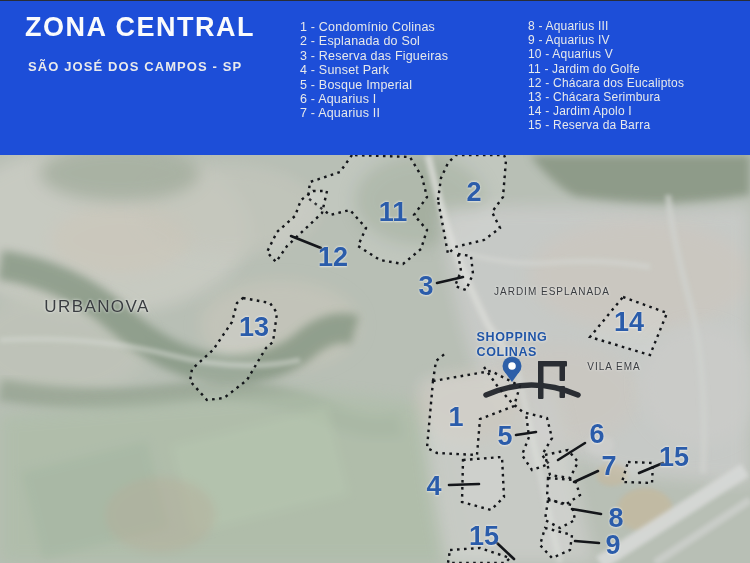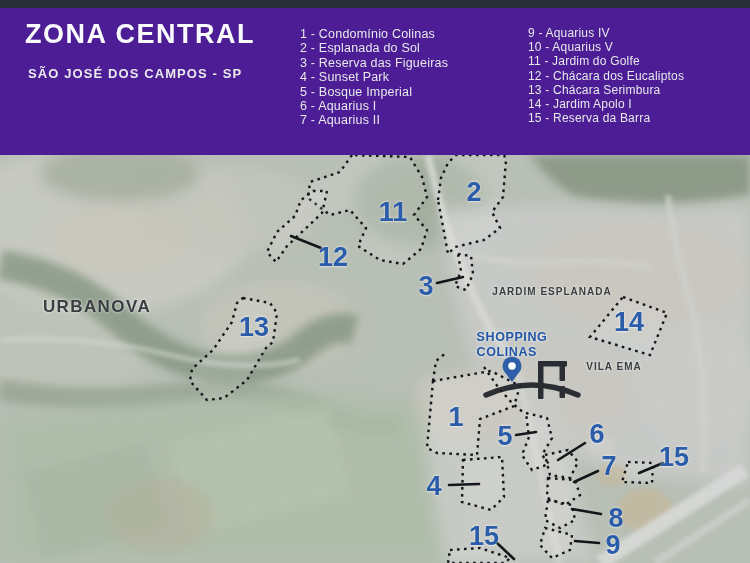--- a/index.html
+++ b/index.html
@@ -1,30 +1,30 @@
 <!DOCTYPE html>
 <html><head>
 <meta charset="utf-8">
 <style>
   html,body{margin:0;padding:0;background:#16181d}
   .stage{position:relative;width:750px;height:563px;overflow:hidden;background:#282d37;
          font-family:"Liberation Sans",sans-serif}
   
-  .header{position:absolute;top:8px;left:0;width:750px;height:155px;background:#4c1d95}
+  .header{position:absolute;top:1px;left:0;width:750px;height:155px;background:#1d4ed8}
   .title-block{position:absolute;left:25px;top:12px}
   .title{margin:0;font-size:27px;font-weight:bold;letter-spacing:1.5px;color:#fafbfc;line-height:1.1}
   .subtitle{margin-top:16px;padding-left:3px;font-size:13px;font-weight:bold;letter-spacing:1.1px;color:#e9eaec}
   .legend{position:absolute;margin:0;padding:0;list-style:none;color:#e7e9eb}
   .legend li{white-space:nowrap;letter-spacing:.2px}
   .legend.col1{left:300px;top:19px;font-size:12.5px;line-height:14.4px}
   .legend.col2{left:528px;top:18px;font-size:12px;line-height:14.2px}
   
   .map{position:absolute;top:155px;left:0;width:750px;height:408px;overflow:hidden}
   .map svg{position:absolute;top:0;left:0}
-  .area-label{position:absolute;transform:translate(-50%,-50%);font-size:10px;font-weight:bold;
+  .area-label{position:absolute;transform:translate(-50%,-50%);font-size:10px;font-weight:normal;
               letter-spacing:1px;color:#3a3d41;text-shadow:0 0 3px rgba(255,255,255,.8);white-space:nowrap}
   .area-label.big{font-size:17px;letter-spacing:1.4px}
   .shopping{position:absolute;left:512px;top:190px;transform:translate(-50%,-50%);text-align:left;
             color:#2155a6;font-weight:bold;font-size:12.5px;line-height:15px;letter-spacing:.6px;
             text-shadow:0 0 3px rgba(255,255,255,.85);white-space:nowrap}
   .marker{position:absolute;transform:translate(-50%,-50%);color:#2b5caa;font-size:27px;font-weight:bold;
           line-height:1;text-shadow:0 1px 2px rgba(255,255,255,.55),0 -1px 2px rgba(255,255,255,.45);
           white-space:nowrap}
 </style>
 </head>
@@ -40,20 +40,21 @@
     <ul class="legend col1">
       <li>1 - Condomínio Colinas</li>
       <li>2 - Esplanada do Sol</li>
       <li>3 - Reserva das Figueiras</li>
       <li>4 - Sunset Park</li>
       <li>5 - Bosque Imperial</li>
       <li>6 - Aquarius I</li>
       <li>7 - Aquarius II</li>
     </ul>
     <ul class="legend col2">
+      <li>8 - Aquarius III</li>
       <li>9 - Aquarius IV</li>
       <li>10 - Aquarius V</li>
       <li>11 - Jardim do Golfe</li>
       <li>12 - Chácara dos Eucaliptos</li>
       <li>13 - Chácara Serimbura</li>
       <li>14 - Jardim Apolo I</li>
       <li>15 - Reserva da Barra</li>
     </ul>
   </div>
 

